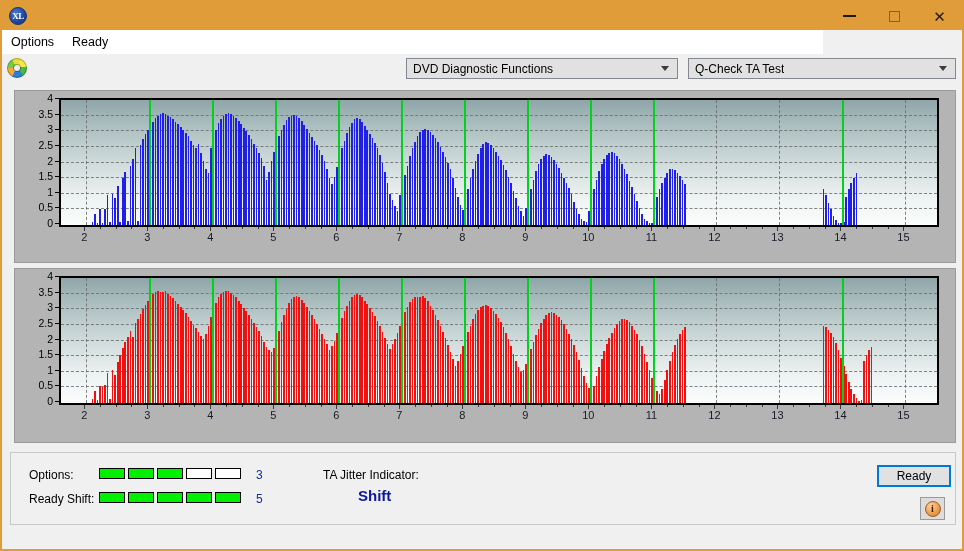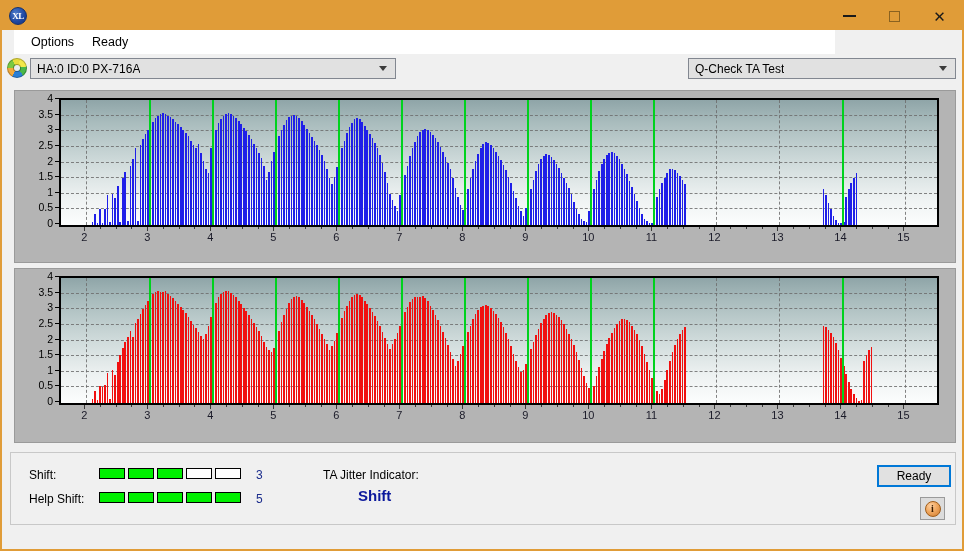--- a/index.html
+++ b/index.html
@@ -57,26 +57,25 @@
     display: flex; align-items: center; justify-content: center;
     color: #1a1a1a;
   }
   .btn-min { width: 13px; height: 1.5px; background: #1a1a1a; }
   .btn-max { width: 11px; height: 11px; border: 1.5px solid #8a6220; box-sizing: border-box; }
   .btn-close { font-size: 15px; line-height: 1; }
 
   
   .menubar {
     position: absolute;
-    left: 12px; top: 28px;
+    left: 0; top: 28px;
     width: 821px; height: 24px;
     background: #ffffff;
     display: flex;
     align-items: center;
-    padding-left: 8px;
     box-sizing: border-box;
   }
   .menu-item {
     font-size: 12.5px;
     color: #000000;
     padding: 3px 9px;
   }
 
   
   .client {
@@ -359,25 +358,25 @@
   <div class="menubar">
     <div class="menu-item">Options</div>
     <div class="menu-item">Ready</div>
   </div>
 
   <div class="client">
 
     <div class="combo-row">
       <div class="disc-icon"></div>
 
-      <div class="combo" id="combo-drive">
-        <div class="cval">HA:0 ID:0  PX-716A</div>
+
+      <div class="combo" id="combo-func">
+        <div class="cval">DVD Diagnostic Functions</div>
         <div class="carrow"></div>
       </div>
-
 
       <div class="combo" id="combo-test">
         <div class="cval">Q-Check TA Test</div>
         <div class="carrow"></div>
       </div>
     </div>
 
     <div class="chart-outer" id="chart-top">
       <div class="chart-inner">
         <div class="ylabels" id="ylabels-top">
@@ -1138,31 +1137,31 @@
             <div class="xtick" style="left: 749.957px; height: 2px;"></div>
             <div class="xtick" style="left: 765.712px; height: 2px;"></div>
             <div class="xtick" style="left: 797.223px; height: 2px;"></div>
             <div class="xtick" style="left: 812.978px; height: 2px;"></div>
             <div class="xtick" style="left: 828.734px; height: 2px;"></div>
           </div>
       </div>
     </div>
 
     <div class="bottom-panel">
-      <div class="meter-label" id="lbl-jitter">Shift:</div>
+      <div class="meter-label" id="lbl-jitter">Options:</div>
       <div class="meter" id="meter-jitter">
           <div class="seg on"></div>
           <div class="seg on"></div>
           <div class="seg on"></div>
           <div class="seg"></div>
           <div class="seg"></div>
         </div>
       <div class="meter-val" id="val-jitter">3</div>
 
-      <div class="meter-label" id="lbl-peak">Help Shift:</div>
+      <div class="meter-label" id="lbl-peak">Ready Shift:</div>
       <div class="meter" id="meter-peak">
           <div class="seg on"></div>
           <div class="seg on"></div>
           <div class="seg on"></div>
           <div class="seg on"></div>
           <div class="seg on"></div>
         </div>
       <div class="meter-val" id="val-peak">5</div>
 
       <div id="ta-label">TA Jitter Indicator:</div>

